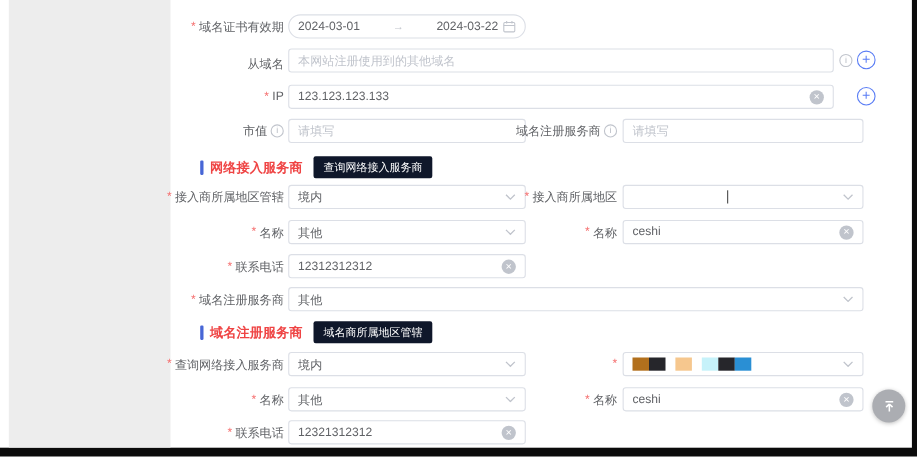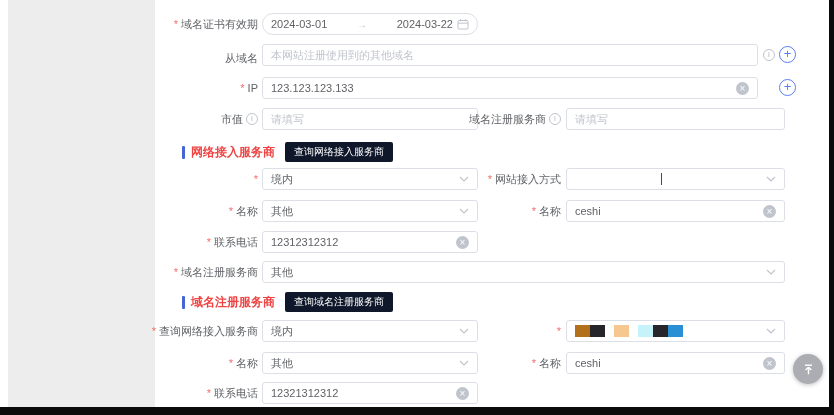--- a/index.html
+++ b/index.html
@@ -124,32 +124,33 @@
   </div>
 
   <div class="section" style="left:182px; top:143px;">
     <span class="sbar"></span>
     <span class="stitle">网络接入服务商</span>
     <button class="sbtn">查询网络接入服务商</button>
   </div>
 
   <div class="lbl" style="left:98px; top:168px;">
     <span class="star">*</span>
+    <span>接入商所属地区管辖</span>
   </div>
   <div class="fld" style="left:262px; top:168px; width:216px;">
     <span class="val">境内</span>
     <span class="chev">
       <svg width="10" height="6" viewBox="0 0 10 6">
           <path d="M1 1l4 4 4-4" stroke="#c0c4cc" fill="none" stroke-width="1.2"></path>
         </svg>
     </span>
   </div>
   <div class="lbl" style="left:401px; top:168px;">
     <span class="star">*</span>
-    <span>网站接入方式</span>
+    <span>接入商所属地区</span>
   </div>
   <div class="fld" style="left:566px; top:168px; width:219px;">
     <span class="caret-line"></span>
     <span class="val"></span>
     <span class="chev">
       <svg width="10" height="6" viewBox="0 0 10 6">
           <path d="M1 1l4 4 4-4" stroke="#c0c4cc" fill="none" stroke-width="1.2"></path>
         </svg>
     </span>
   </div>
@@ -193,21 +194,21 @@
     <span class="chev">
       <svg width="10" height="6" viewBox="0 0 10 6">
           <path d="M1 1l4 4 4-4" stroke="#c0c4cc" fill="none" stroke-width="1.2"></path>
         </svg>
     </span>
   </div>
 
   <div class="section" style="left:182px; top:293px;">
     <span class="sbar"></span>
     <span class="stitle">域名注册服务商</span>
-    <button class="sbtn">查询域名注册服务商</button>
+    <button class="sbtn">域名商所属地区管辖</button>
   </div>
 
   <div class="lbl" style="left:98px; top:320px;">
     <span class="star">*</span>
     <span>查询网络接入服务商</span>
   </div>
   <div class="fld" style="left:262px; top:320px; width:216px;">
     <span class="val">境内</span>
     <span class="chev">
       <svg width="10" height="6" viewBox="0 0 10 6">

